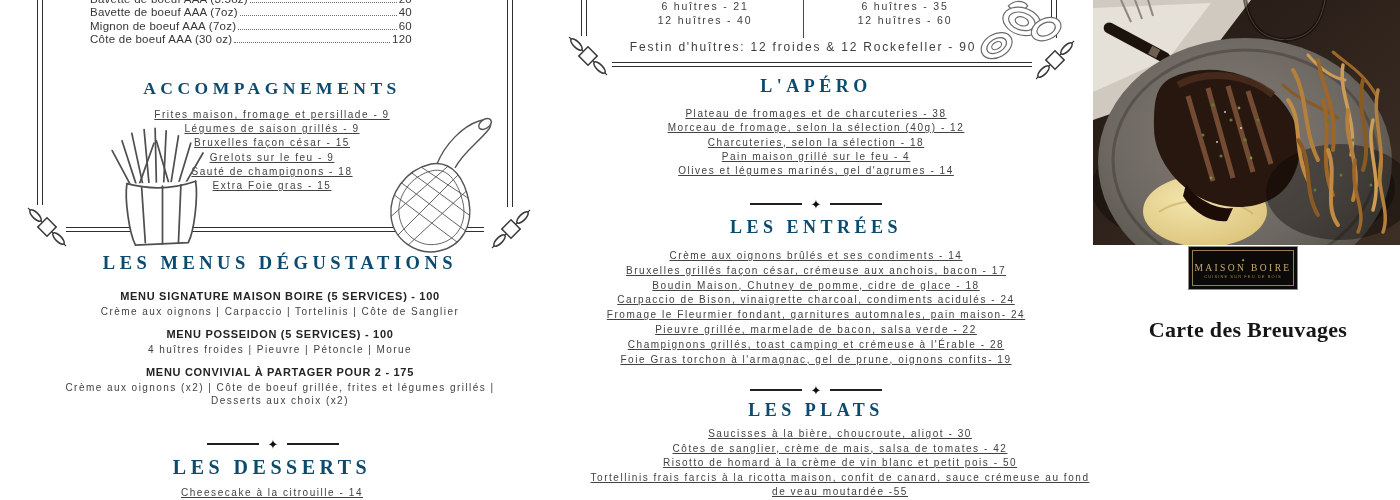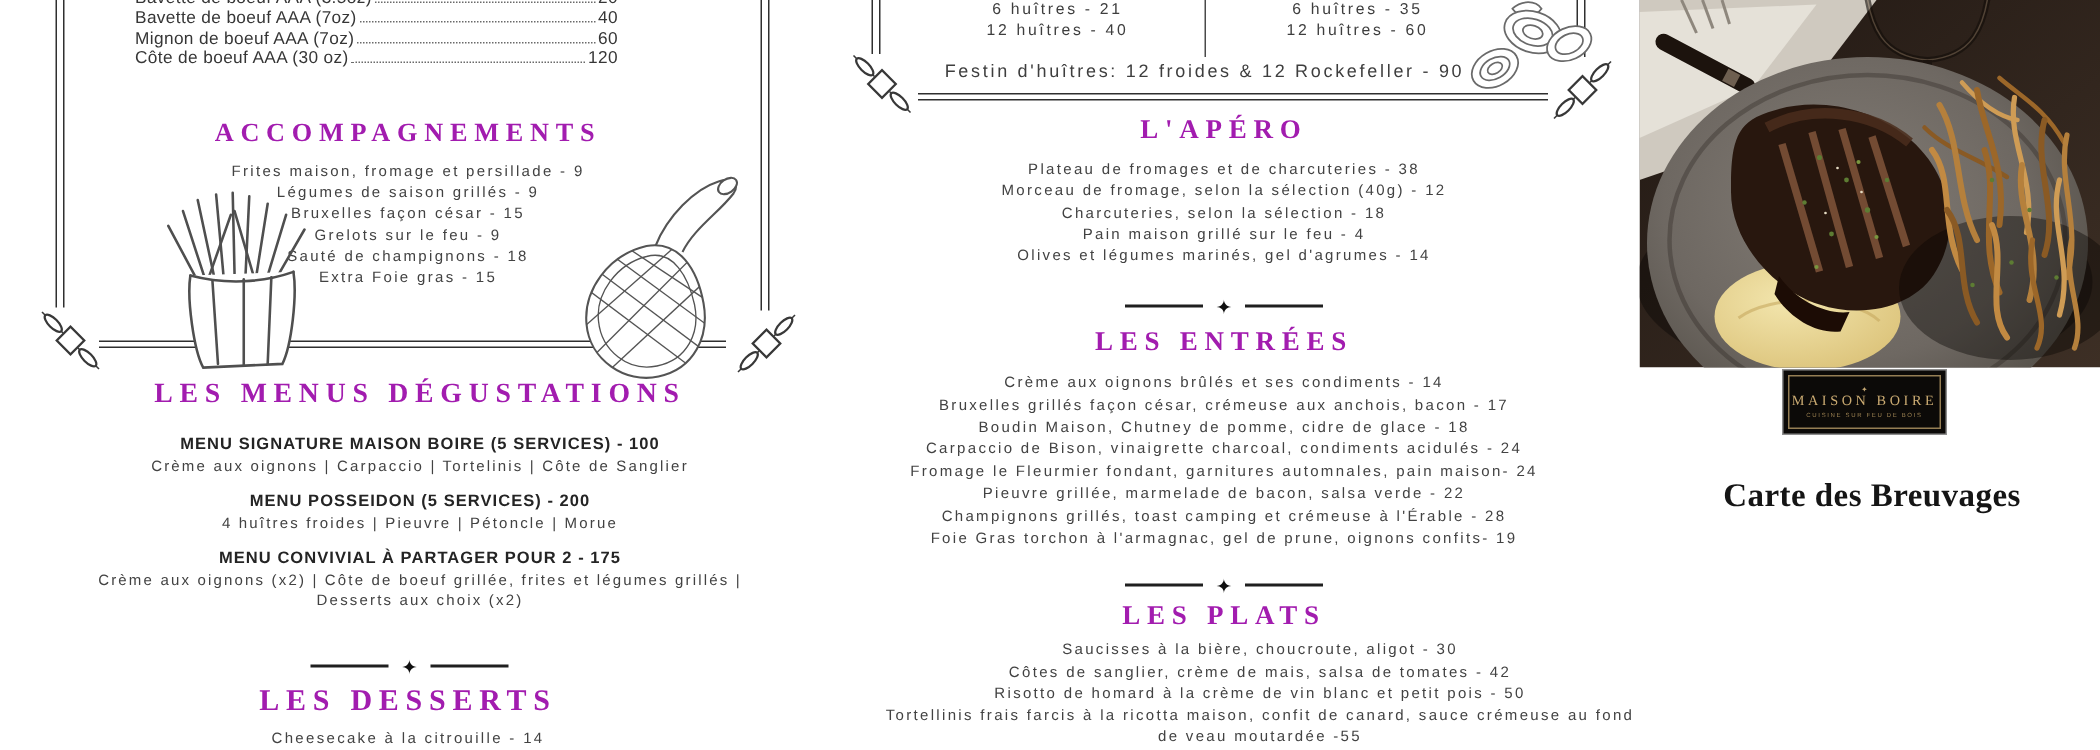--- a/index.html
+++ b/index.html
@@ -5,25 +5,25 @@
   html,body{margin:0;padding:0;}
   body{
     width:1400px;height:500px;position:relative;overflow:hidden;
     background:#ffffff;
     font-family:"Liberation Sans",sans-serif;
     color:#414141;
   }
   .abs{position:absolute;}
   
   .serif-header{
-    font-family:"Liberation Serif",serif;font-weight:700;color:#a21caf;
+    font-family:"Liberation Serif",serif;font-weight:700;color:#0c4a6e;
     letter-spacing:4.5px;text-align:center;font-size:18px;line-height:1.1;
   }
   .body-items{font-size:10px;letter-spacing:1.55px;color:#424242;text-align:center;}
-  .body-items .item-line{white-space:normal;}
+  .body-items .item-line{white-space:normal;text-decoration:underline;}
   .subhead{font-weight:700;font-size:11px;letter-spacing:0.7px;color:#242424;}
   .detail{font-size:10px;letter-spacing:1.45px;color:#424242;line-height:13.8px;margin-top:3px;}
   .menu-entry{margin-bottom:9px;text-align:center;}
   
   .beef-list{font-size:11.5px;color:#363636;letter-spacing:0.25px;}
   .beef-row{display:flex;align-items:baseline;line-height:13.4px;}
   .beef-row .dots{flex:1;border-bottom:1.6px dotted #6a6a6a;margin:0 2px 2px 2px;}
   .beef-price{white-space:nowrap;}
   
   .divider{display:flex;align-items:center;justify-content:center;gap:9px;height:14px;}
@@ -166,21 +166,21 @@
     </svg>
   </div>
 
   <div class="abs serif-header" style="left:80px;top:253px;width:400px;font-size:18.5px;">LES MENUS DÉGUSTATIONS</div>
   <div class="abs" style="left:46px;top:290px;width:468px;">
       <div class="menu-entry">
       <div class="subhead">MENU SIGNATURE MAISON BOIRE (5 SERVICES) - 100</div>
       <div class="detail">Crème aux oignons | Carpaccio | Tortelinis | Côte de Sanglier</div>
     </div>
       <div class="menu-entry">
-      <div class="subhead">MENU POSSEIDON (5 SERVICES) - 200</div>
+      <div class="subhead">MENU POSSEIDON (5 SERVICES) - 100</div>
       <div class="detail">4 huîtres froides | Pieuvre | Pétoncle | Morue</div>
     </div>
       <div class="menu-entry">
       <div class="subhead">MENU CONVIVIAL À PARTAGER POUR 2 - 175</div>
       <div class="detail">Crème aux oignons (x2) | Côte de boeuf grillée, frites et légumes grillés | Desserts aux choix (x2)</div>
     </div>
     </div>
 
   <div class="abs divider" style="left:103px;top:437px;width:340px;">
     <span class="dline"></span>

